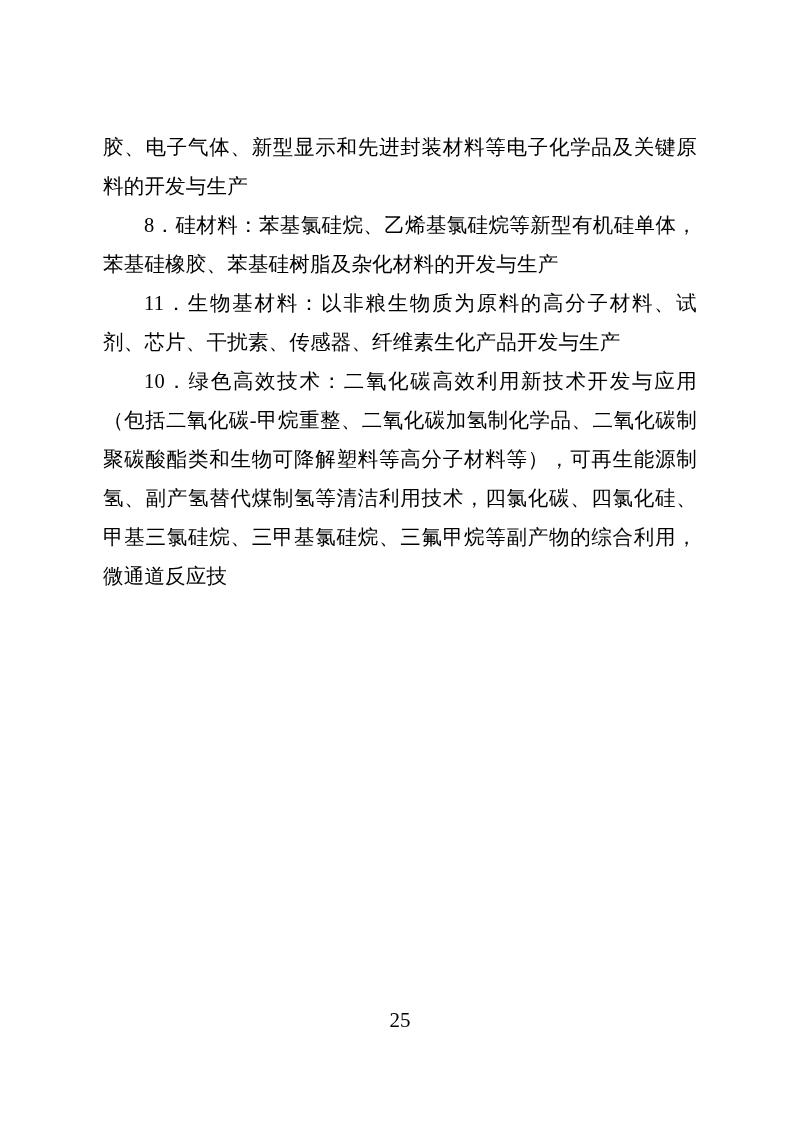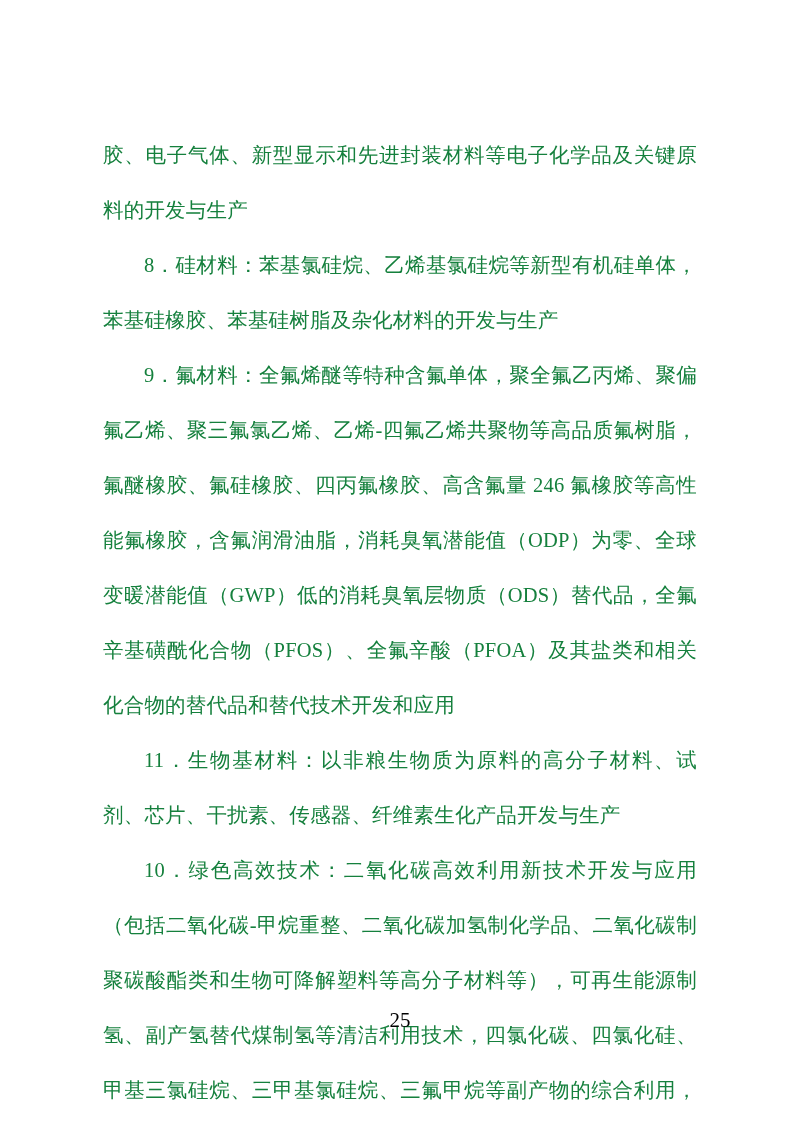--- a/index.html
+++ b/index.html
@@ -20,22 +20,22 @@
     overflow: hidden;
   }
   .content {
     position: absolute;
     left: 103px;
     top: 128px;
     width: 594px;
   }
   .para {
     font-size: 20.5px;
-    line-height: 55px;
-    color: #15803d;
+    line-height: 39px;
+    color: #000000;
     text-align: justify;
     text-justify: inter-ideograph;
     margin: 0;
     letter-spacing: 0.2px;
     font-family: "Liberation Serif", "DejaVu Serif", serif;
   }
   .indent {
     text-indent: 41px;
   }
   .page-number {
@@ -49,18 +49,17 @@
     font-family: "Liberation Serif", "DejaVu Serif", serif;
   }
 </style>
 </head>
 <body>
 
 <div class="page">
   <div class="content">
     <p class="para">胶、电子气体、新型显示和先进封装材料等电子化学品及关键原料的开发与生产</p>
     <p class="para indent">8．硅材料：苯基氯硅烷、乙烯基氯硅烷等新型有机硅单体，苯基硅橡胶、苯基硅树脂及杂化材料的开发与生产</p>
-    <p class="para indent">9．氟材料：全氟烯醚等特种含氟单体，聚全氟乙丙烯、聚偏氟乙烯、聚三氟氯乙烯、乙烯-四氟乙烯共聚物等高品质氟树脂，氟醚橡胶、氟硅橡胶、四丙氟橡胶、高含氟量 246 氟橡胶等高性能氟橡胶，含氟润滑油脂，消耗臭氧潜能值（ODP）为零、全球变暖潜能值（GWP）低的消耗臭氧层物质（ODS）替代品，全氟辛基磺酰化合物（PFOS）、全氟辛酸（PFOA）及其盐类和相关化合物的替代品和替代技术开发和应用</p>
     <p class="para indent">11．生物基材料：以非粮生物质为原料的高分子材料、试剂、芯片、干扰素、传感器、纤维素生化产品开发与生产</p>
     <p class="para indent">10．绿色高效技术：二氧化碳高效利用新技术开发与应用（包括二氧化碳-甲烷重整、二氧化碳加氢制化学品、二氧化碳制聚碳酸酯类和生物可降解塑料等高分子材料等），可再生能源制氢、副产氢替代煤制氢等清洁利用技术，四氯化碳、四氯化硅、甲基三氯硅烷、三甲基氯硅烷、三氟甲烷等副产物的综合利用，微通道反应技</p>
   </div>
   <div class="page-number">25</div>
 </div>
 
 </body></html>

